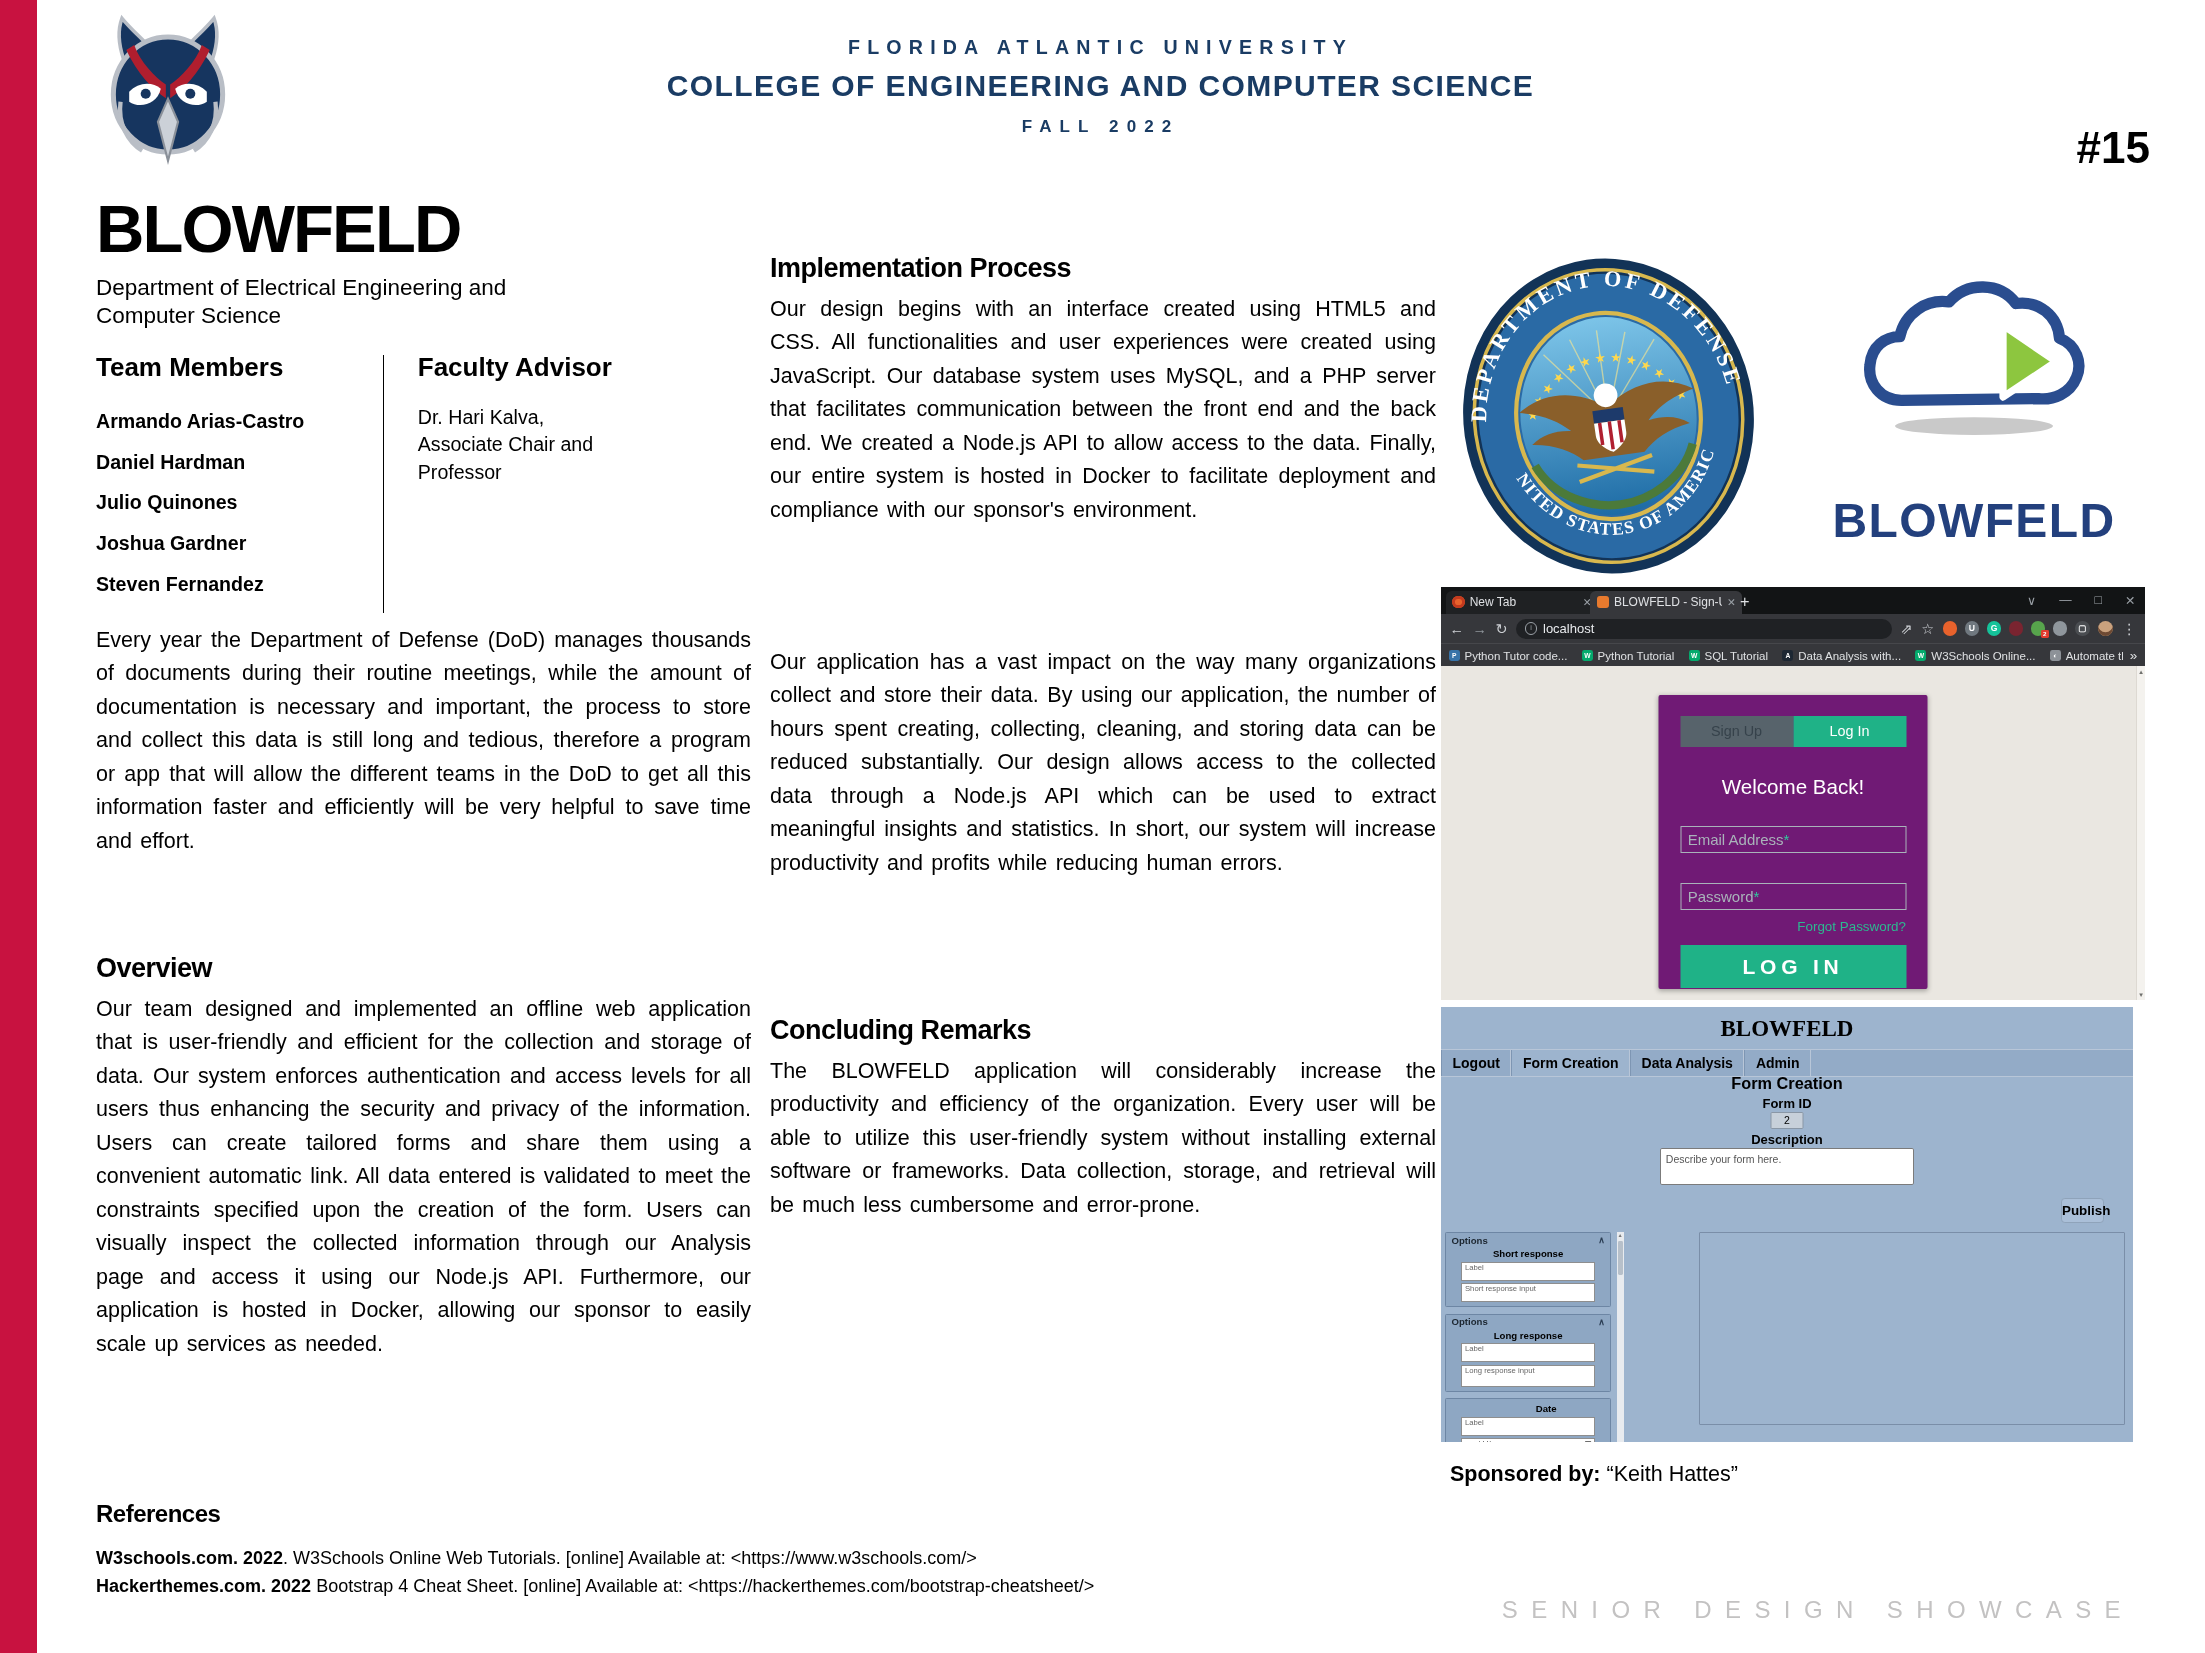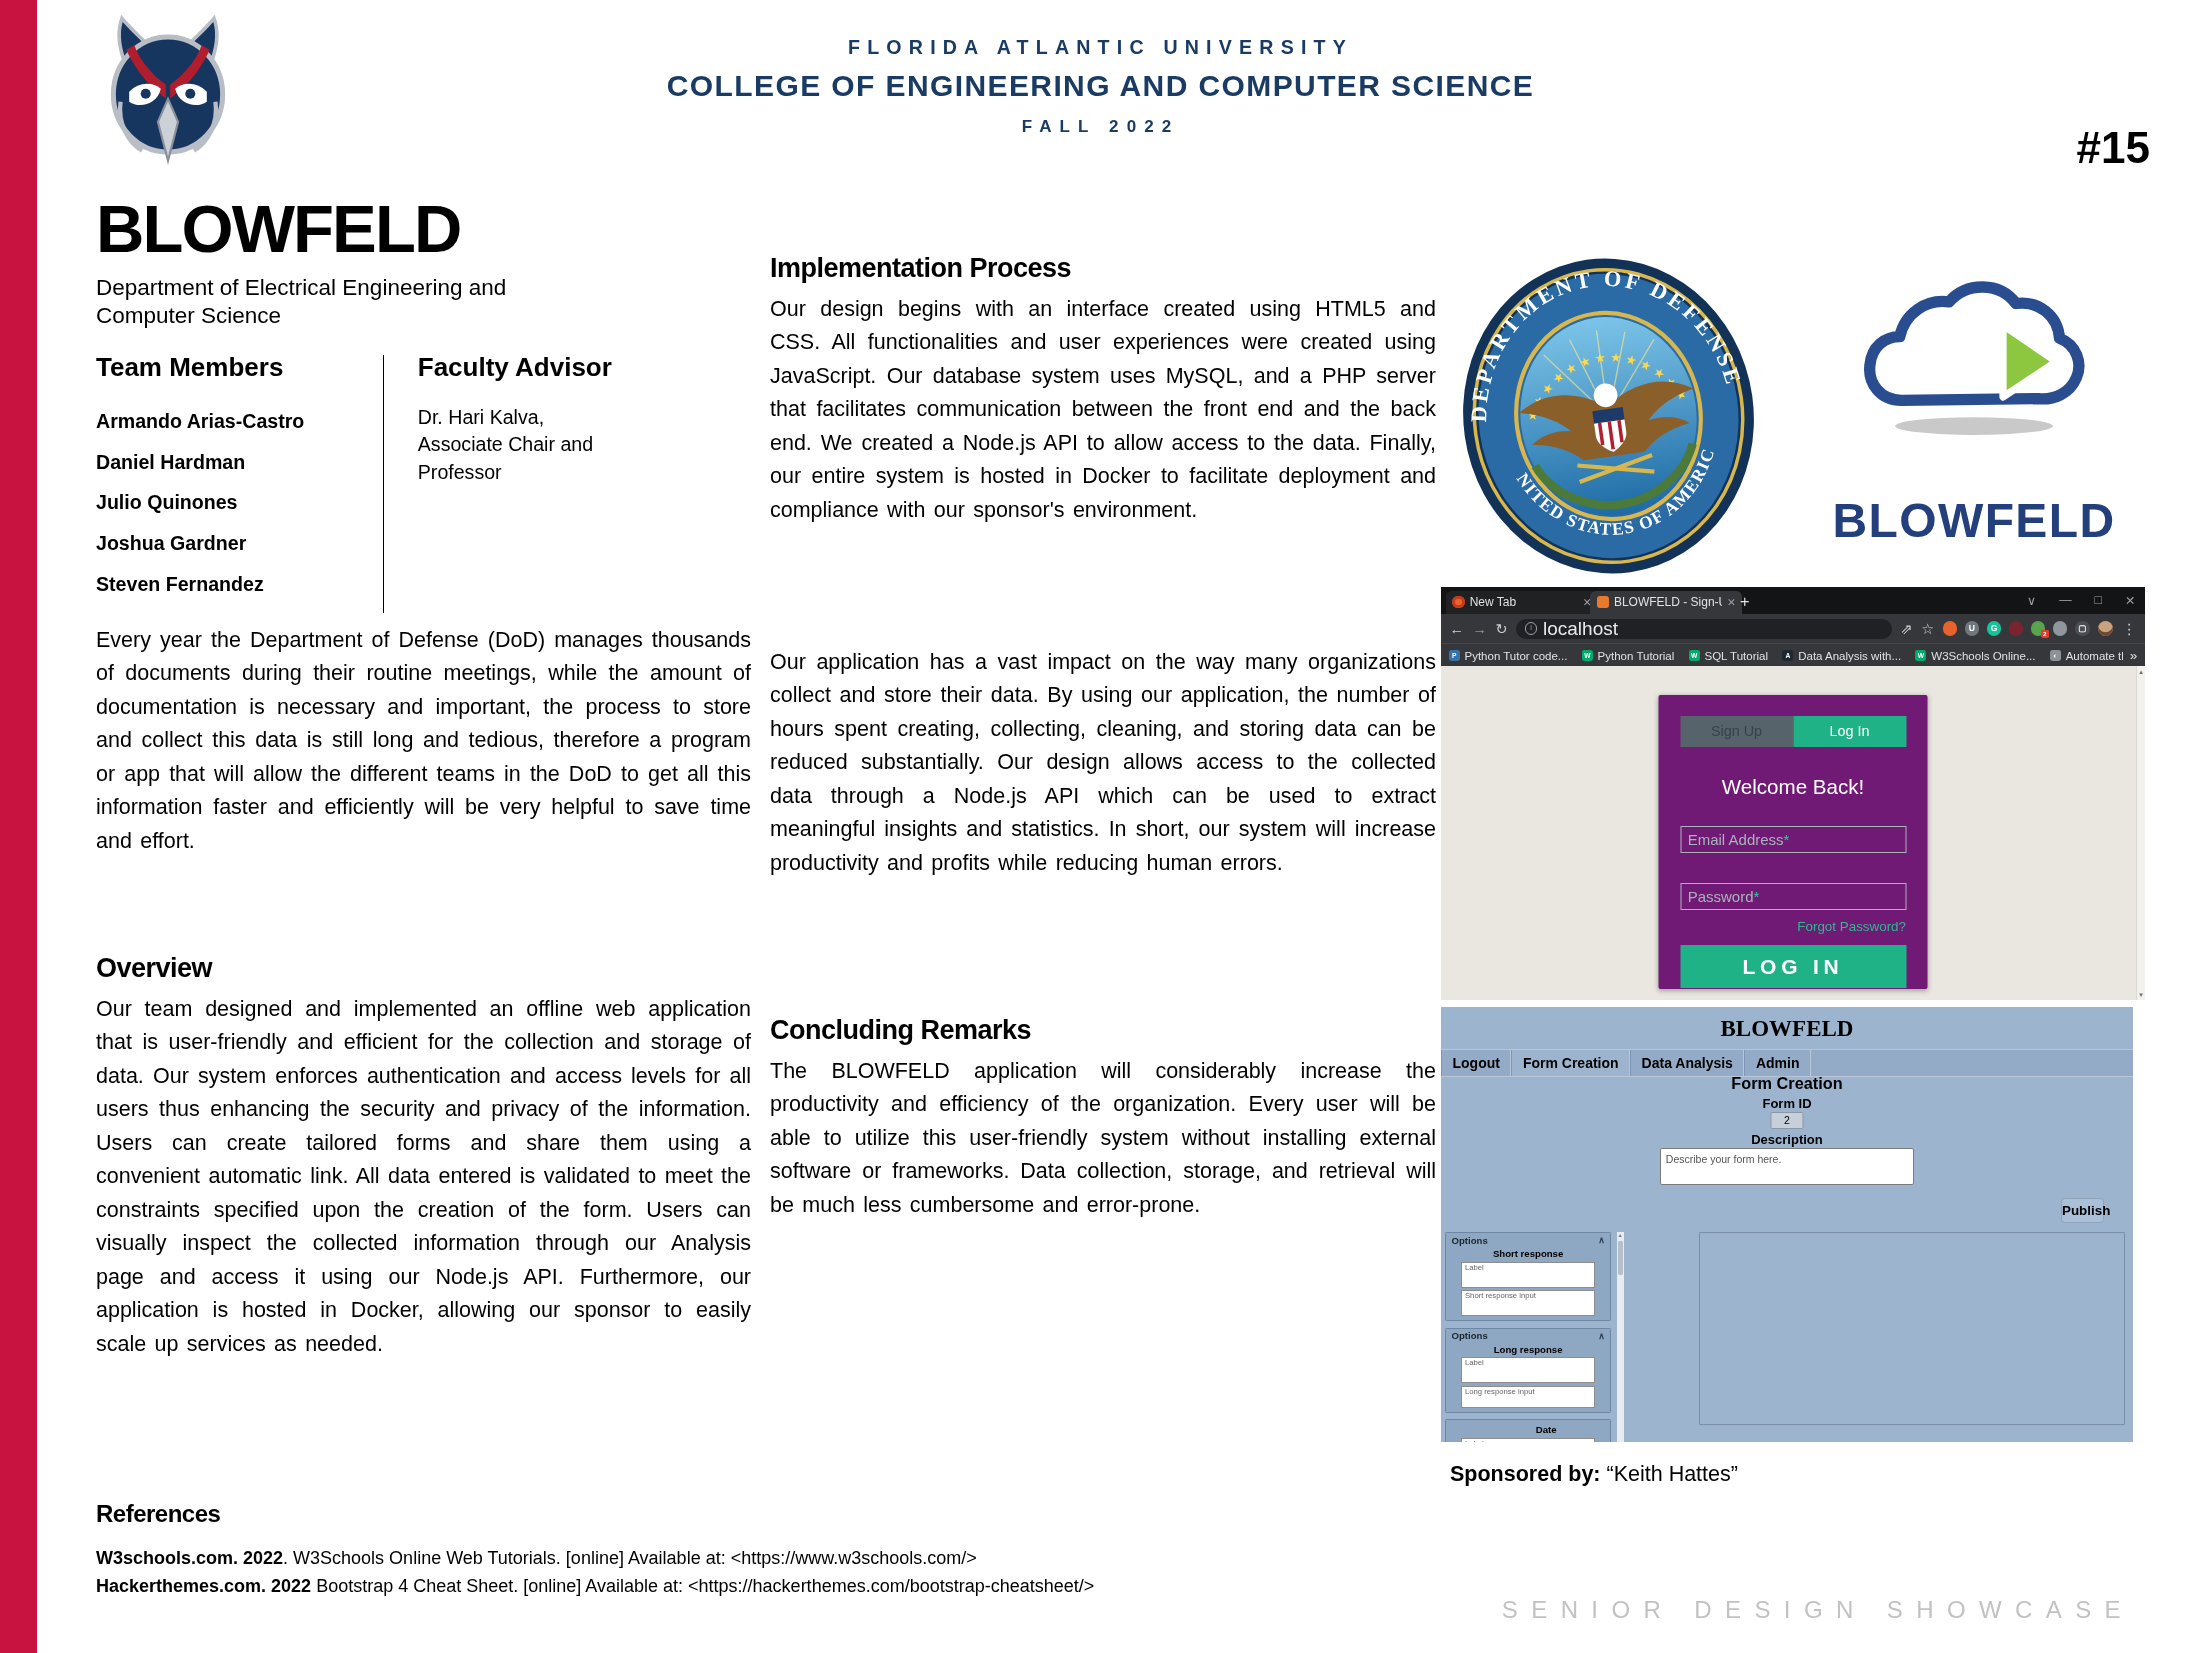--- a/index.html
+++ b/index.html
@@ -53,21 +53,21 @@
   .fav{width:12.4px;height:12.4px;border-radius:50%;flex:0 0 auto;}
   .fav1{background:#e8622c;box-shadow:inset 0 0 0 2.9px #c33a1e;}
   .fav2{background:#e87a2e;border-radius:2.9px;}
   .newtab{position:absolute;left:299px;top:4.8px;font-size:16.3px;color:#dfe1e4;}
   .wctl{position:absolute;right:9.6px;top:5.7px;display:flex;gap:23px;color:#9aa0a6;font-size:12.4px;}
   .ntbar{position:absolute;left:0;top:27px;right:0;height:29px;background:#36373b;display:flex;align-items:center;padding:0 8.6px;gap:8.6px;box-sizing:border-box;}
   .nv{font-size:14.4px;color:#cdd0d4;}
   .nv.dim{color:#8f959b;}
   .urlpill{flex:1;height:20px;background:#1f2124;border-radius:10px;display:flex;align-items:center;padding:0 8.6px;gap:5.7px;}
   .info{width:10.5px;height:10.5px;border:1px solid #9aa0a6;border-radius:50%;color:#9aa0a6;font-size:7.2px;line-height:10.5px;text-align:center;font-style:normal;}
-  .urltxt{font-size:19px;color:#e8eaed;}
+  .urltxt{font-size:13px;color:#e8eaed;}
   .extwrap{display:flex;gap:7.7px;align-items:center;}
   .ext{width:14.4px;height:14.4px;border-radius:50%;position:relative;color:#fff;font-size:8.6px;font-weight:700;text-align:center;line-height:14.4px;}
   .ext .badge{position:absolute;right:-3.4px;bottom:-2.4px;background:#e23b2e;color:#fff;font-size:6.2px;width:8.1px;height:8.1px;line-height:8.1px;border-radius:1.4px;font-style:normal;}
   .ext .badge:empty{display:none;}
   .avatar{width:15.3px;height:15.3px;border-radius:50%;background:#caa27e;box-shadow:inset 0 -3.8px 0 #6e4a33;}
   .bmbar{position:absolute;left:0;top:56px;right:0;height:24px;background:#36373b;border-top:0.5px solid #46474b;display:flex;align-items:center;padding:0 7.7px;box-sizing:border-box;}
   .bmwrap{display:flex;gap:14.4px;align-items:center;flex:1;overflow:hidden;}
   .bm{display:flex;gap:4.8px;color:#dfe1e3;font-size:11.5px;white-space:nowrap;}
   .bmi{width:11px;height:11px;border-radius:2.4px;color:#fff;font-size:6.7px;font-weight:700;text-align:center;line-height:11px;font-style:normal;flex:0 0 auto;}
   .bmov{color:#dfe1e3;font-size:13.4px;margin-left:6.7px;}
@@ -96,21 +96,21 @@
   .fa-id{position:absolute;top:105px;left:50%;transform:translateX(-50%);width:31px;height:15.3px;background:#c7d0da;border:0.5px solid #8a97a6;border-radius:1.4px;font-size:10.5px;line-height:15.3px;text-align:center;}
   .fa-desc{position:absolute;top:141px;left:50%;transform:translateX(-50%);width:254px;height:37px;background:#fff;border:0.5px solid #7b7b7b;border-radius:1.9px;font-size:10.5px;color:#555;padding:3.8px 4.8px;box-sizing:border-box;}
   .fa-pub{position:absolute;top:191px;right:29px;width:43px;height:25px;background:#aabfd8;border:0.5px solid #8fa3ba;border-radius:3.8px;font-size:13.4px;font-weight:700;text-align:center;line-height:24px;box-sizing:border-box;}
   .fa-panel{position:absolute;left:3.8px;top:225px;width:179px;bottom:0;overflow:hidden;}
   .fa-scroll{position:absolute;right:0;top:0;bottom:0;width:7.2px;background:#e8ebef;font-size:5.3px;color:#777;text-align:center;}
   .fa-scroll .thumb{position:absolute;top:8.6px;left:1px;right:1px;height:34px;background:#b7c0ca;border-radius:1.4px;}
   .sec{margin:0 12.4px 6.7px 0;background:#8ea7c3;border:0.5px solid #6d86a4;border-radius:1.4px;padding-bottom:3.8px;}
   .sech{height:14.4px;display:flex;justify-content:space-between;align-items:center;padding:0 5.7px;font-size:9.6px;font-weight:700;color:#1c2630;}
   .sech .chev{font-size:9px;color:#2c3f55;}
   .sect{text-align:center;font-size:9.6px;font-weight:700;margin-top:1px;}
-  .sin{width:134px;height:26px;margin:2.4px auto 0;background:#fff;border:0.5px solid #8e8e8e;box-sizing:border-box;font-size:7.7px;color:#666;line-height:10.5px;padding-left:2.9px;}
+  .sin{width:134px;height:19px;margin:2.4px auto 0;background:#fff;border:0.5px solid #8e8e8e;box-sizing:border-box;font-size:7.7px;color:#666;line-height:10.5px;padding-left:2.9px;}
   .sin.tall{height:22px;}
   .sin.date{display:flex;justify-content:space-between;padding-right:2.4px;color:#333;}
   .fa-preview{position:absolute;left:258px;top:225px;right:7.7px;height:191px;border:0.5px solid #7a8ea8;border-radius:1px;}
   
   .sponsor{position:absolute;left:1450px;top:1462px;font-size:21.5px;}
   .sponsor b{font-weight:800;}
   .sds{position:absolute;right:71px;top:1596px;font-size:24px;letter-spacing:13.4px;color:#c3c2c2;font-weight:500;white-space:nowrap;}
 </style>
 </head>
 <body>

